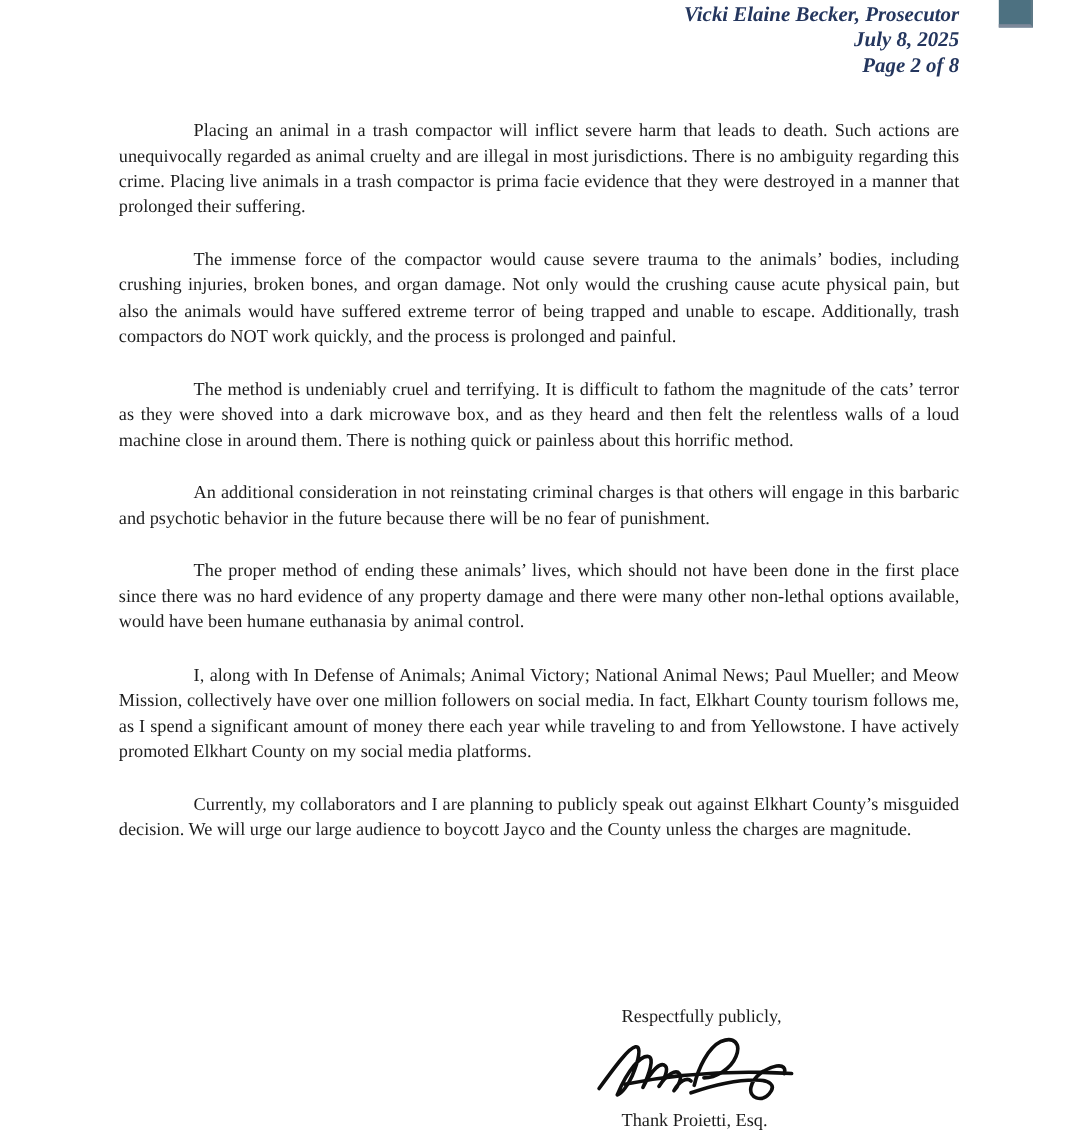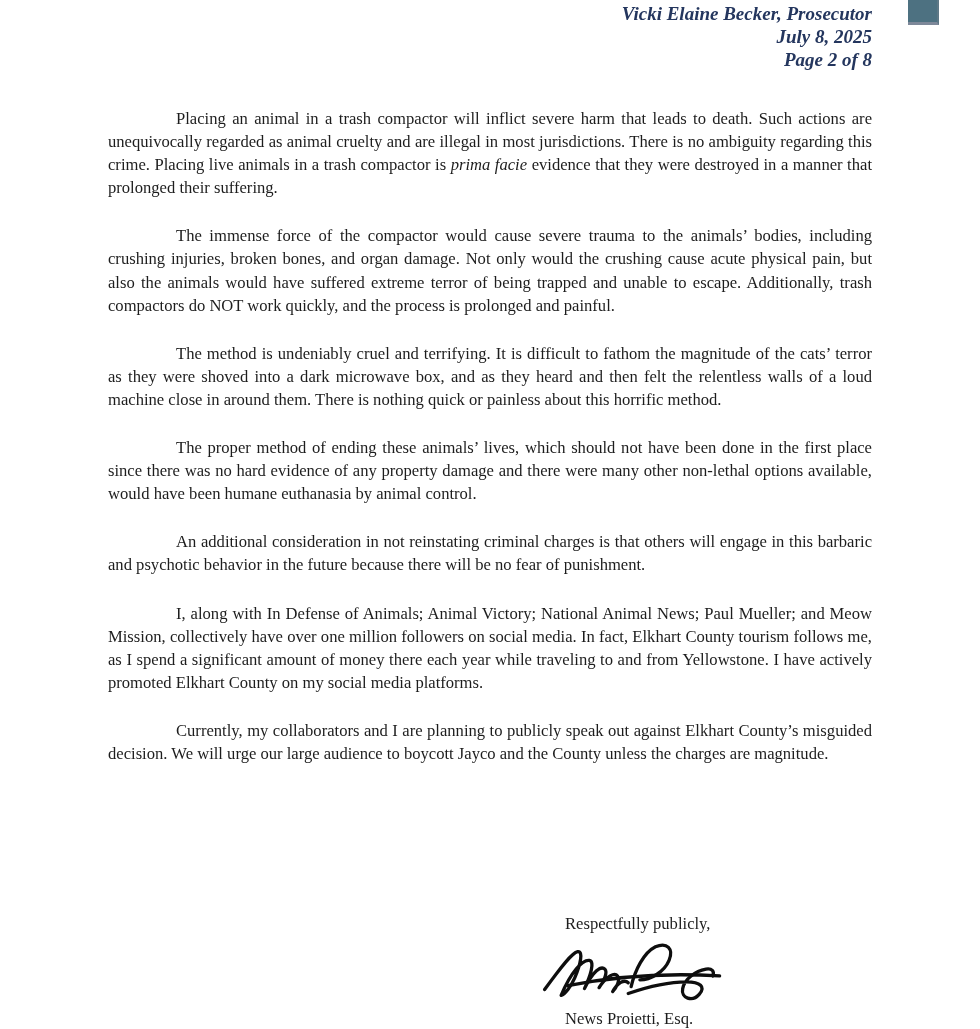--- a/index.html
+++ b/index.html
@@ -47,21 +47,21 @@
     width: 764px;
   }
   p.body-para {
     text-align: justify;
     text-indent: 68px;
     font-size: 16.6px;
     line-height: 23.1px;
     margin: 0 0 25px 0;
     color: var(--ink);
   }
-  p.body-para .em { font-style: italic; }
+  p.body-para .em { }
   p.body-para .hl { background: var(--hl-color); }
   .closing {
     position: absolute;
     left: 538px;
     top: 912px;
     width: 300px;
     font-size: 16.6px;
     line-height: 23px;
   }
   .closing .salutation { padding-left: 27px; margin-bottom: 4px; }
@@ -84,29 +84,29 @@
   <div>July 8, 2025</div>
   <div>Page 2 of 8</div>
 </div>
 
 <div class="corner-square"></div>
 
 <div class="letter-body">
     <p class="body-para"><span>Placing an animal in a trash compactor will inflict severe harm that leads to death.  Such actions are unequivocally regarded as animal cruelty and are illegal in most jurisdictions.  There is no ambiguity regarding this crime.  Placing live animals in a trash compactor is </span><span class="em">prima facie</span><span> evidence that they were destroyed in a manner that prolonged their suffering.</span></p>
     <p class="body-para"><span>The immense force of the compactor would cause severe trauma to the animals’ bodies, including crushing injuries, broken bones, and organ damage.  Not only would the crushing cause acute physical pain, but also the animals would have suffered extreme terror of being trapped and unable to escape.  Additionally, trash compactors do NOT work quickly, and the process is prolonged and painful.</span></p>
     <p class="body-para"><span>The method is undeniably cruel and terrifying.  It is difficult to fathom the magnitude of the cats’ terror as they were shoved into a dark microwave box, and as they heard and then felt the relentless walls of a loud machine close in around them.  There is nothing quick or painless about this horrific method.</span></p>
+    <p class="body-para"><span>An additional consideration in not reinstating criminal charges is that others will engage in this barbaric and psychotic behavior in the future because there will be no fear of punishment.</span></p>
     <p class="body-para"><span>The proper method of ending these animals’ lives, which should not have been done in the first place since there was no hard evidence of any property damage and there were many other non-lethal options available, would have been humane euthanasia by animal control.</span></p>
-    <p class="body-para"><span>An additional consideration in not reinstating criminal charges is that others will engage in this barbaric and psychotic behavior in the future because there will be no fear of punishment.</span></p>
     <p class="body-para"><span>I, along with In Defense of Animals; Animal Victory; National Animal News; Paul Mueller; and Meow Mission, collectively have over one million followers on social media.  In fact, Elkhart County tourism follows me, as I spend a significant amount of money there each year while traveling to and from Yellowstone.  I have actively promoted Elkhart County on my social media platforms.</span></p>
     <p class="body-para"><span>Currently, my collaborators and I are planning to publicly speak out against Elkhart County’s misguided decision. We will urge our large audience to boycott Jayco and the County unless the charges are magnitude.</span></p>
   </div>
 
 <div class="closing">
   <div class="salutation">Respectfully publicly,</div>
   <div class="signature-wrap">
     <svg class="sig" viewBox="0 0 200 72" width="196" height="70" aria-hidden="true">
       <path d="M6,52 C22,30 34,14 40,13 C46,12 43,26 37,40 C33,49 27,57 23,58 C33,34 45,21 52,22 C58,23 53,38 47,51 C56,33 64,27 68,31 C71,34 67,44 62,50 C70,38 78,34 81,38 C84,42 80,50 76,54 C81,45 88,41 92,45"></path>
       <path d="M95,49 C99,32 108,14 120,8 C132,3 139,10 134,22 C129,34 115,42 104,42 M92,56 C118,47 138,44 152,44 C166,44 172,49 165,57 C158,65 146,61 148,51 C150,41 161,33 172,31 C178,30 181,33 179,38"></path>
       <path d="M30,48 C70,40 120,34 186,38"></path>
     </svg>
   </div>
-  <div class="signer-name">News Proietti, Esq.</div>
+  <div class="signer-name">Thank Proietti, Esq.</div>
 </div>
 
 </body></html>

